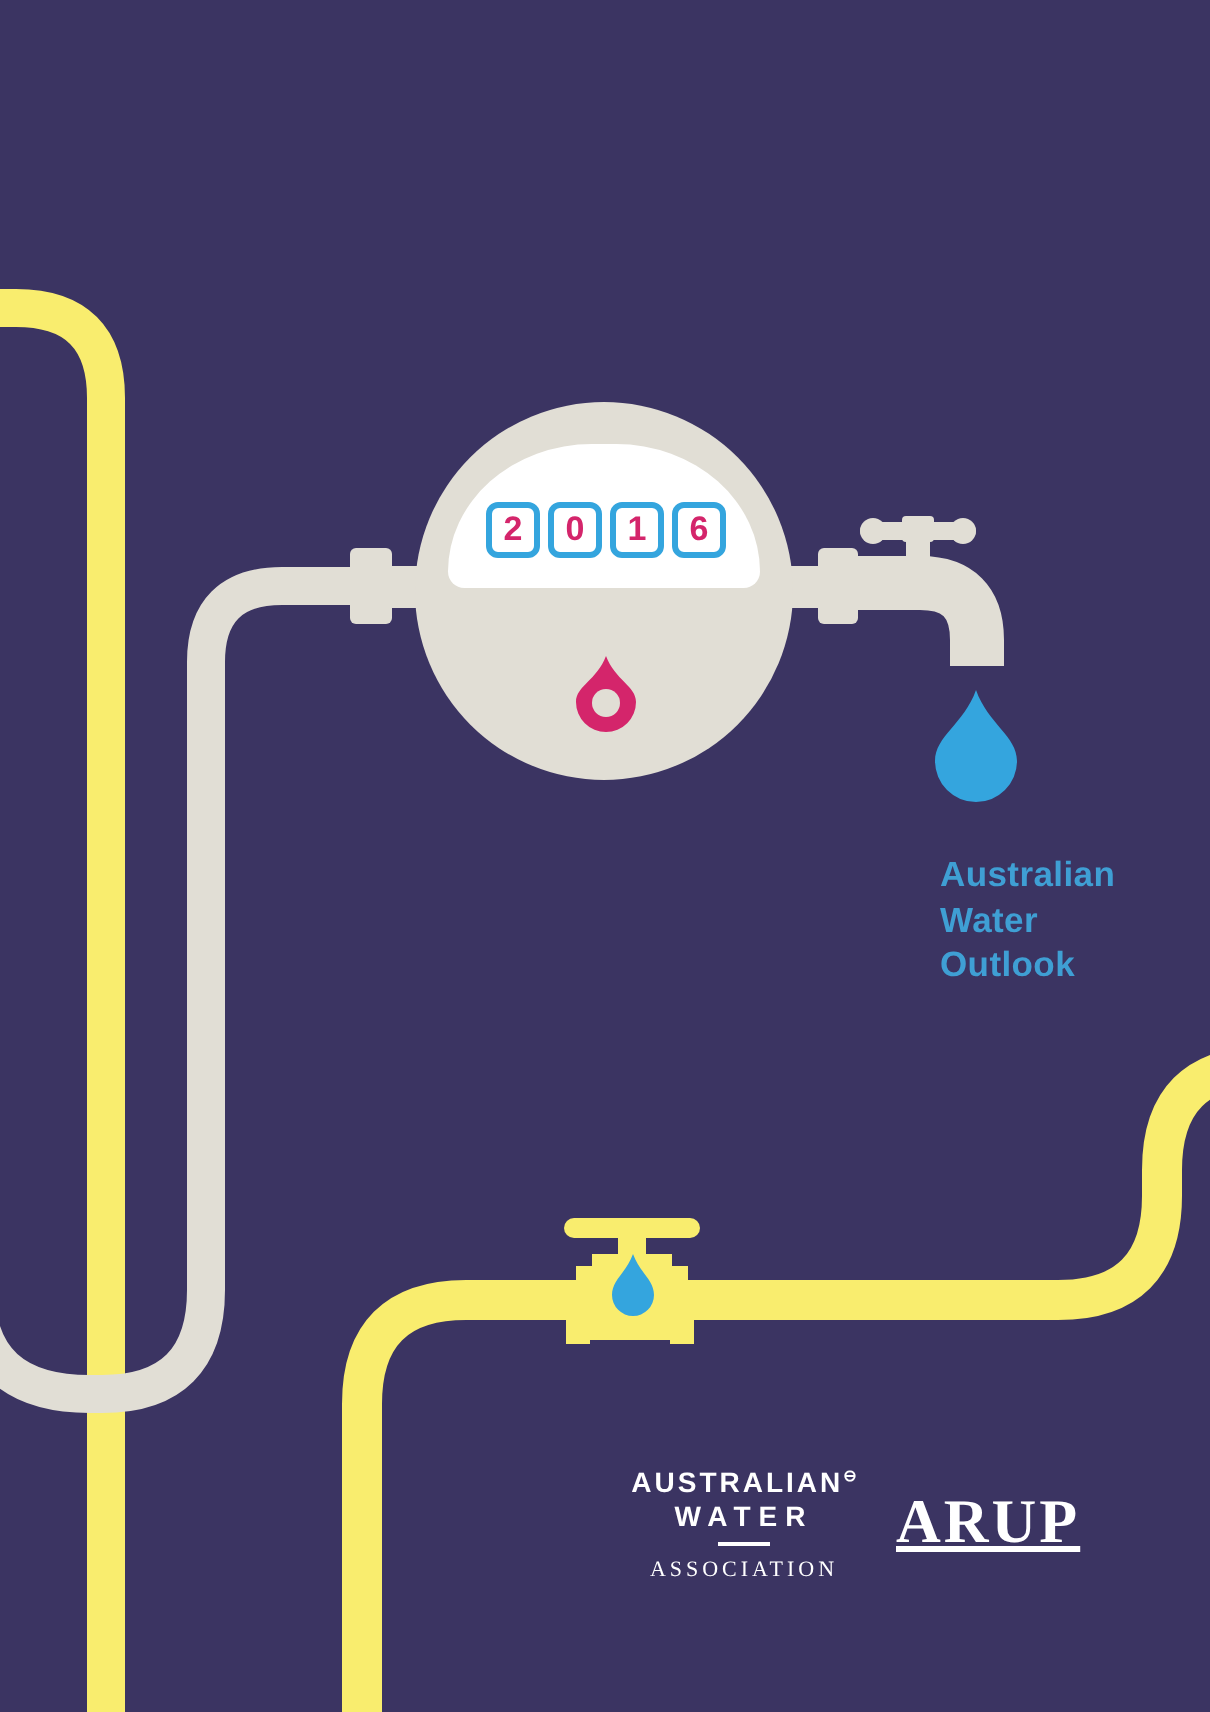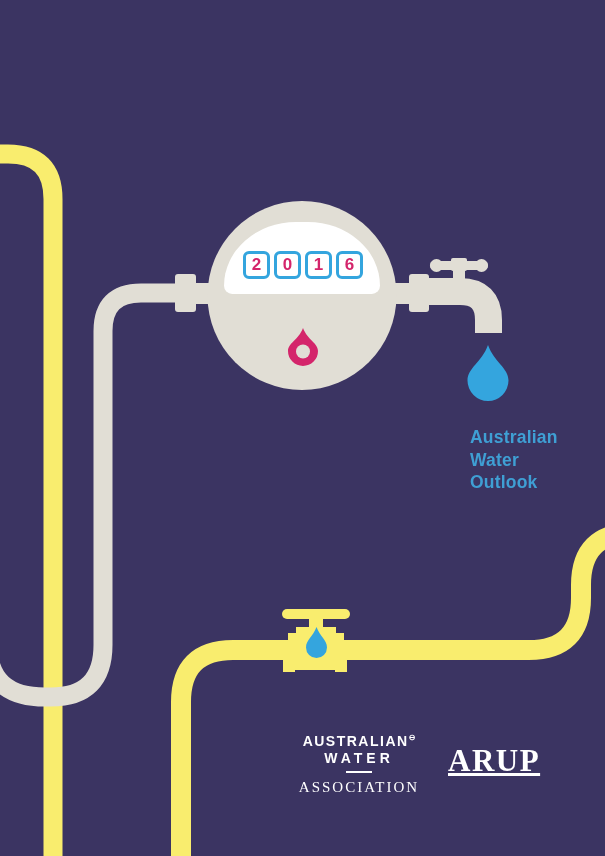--- a/index.html
+++ b/index.html
@@ -34,28 +34,28 @@
     border:3.5px solid var(--blue);border-radius:6px;
     display:flex;align-items:center;justify-content:center;
     color:var(--pink);font-size:17px;font-weight:bold;
   }
   .awo-title{
     position:absolute;left:470px;top:426px;
     color:var(--textblue);font-size:17.5px;font-weight:bold;
     line-height:22.5px;letter-spacing:0.2px;
   }
   .awa-logo{
-    position:absolute;left:285px;top:733px;width:148px;
+    position:absolute;left:298px;top:733px;width:148px;
     text-align:center;color:var(--white);
   }
   .awa-line1{font-size:14px;font-weight:bold;letter-spacing:1.5px;white-space:nowrap;}
   .awa-mark{font-size:8px;vertical-align:super;letter-spacing:0;}
   .awa-line2{font-size:14px;font-weight:bold;letter-spacing:4px;margin-top:1px;}
   .awa-divider{width:26px;height:2px;background:var(--white);margin:5px auto 6px;}
-  .awa-line3{font-family:"Liberation Serif", serif;font-size:15px;letter-spacing:2px;}
+  .awa-line3{font-family:"Liberation Serif", serif;font-size:11px;letter-spacing:2px;}
   .arup-logo{
     position:absolute;left:448px;top:743px;
     color:var(--white);font-family:"Liberation Serif", serif;
     font-size:31px;font-weight:bold;letter-spacing:1.5px;text-decoration:underline;
   }
 </style>
 </head>
 <body>
 
 <div id="canvas">

